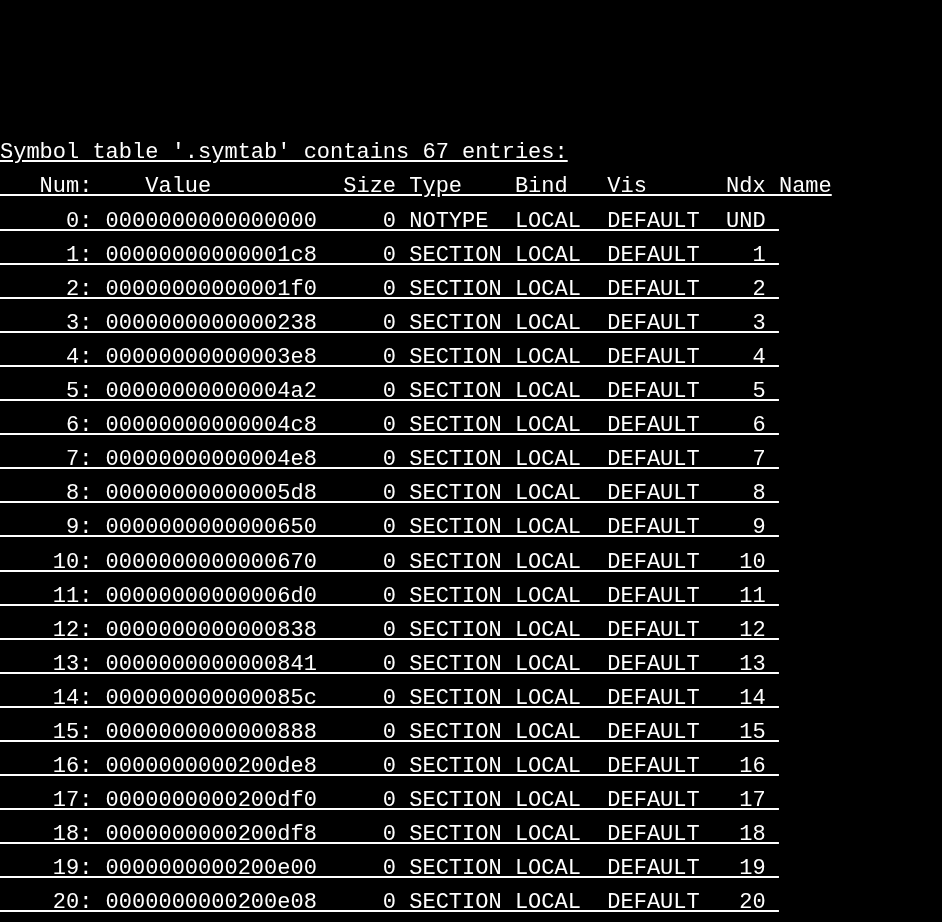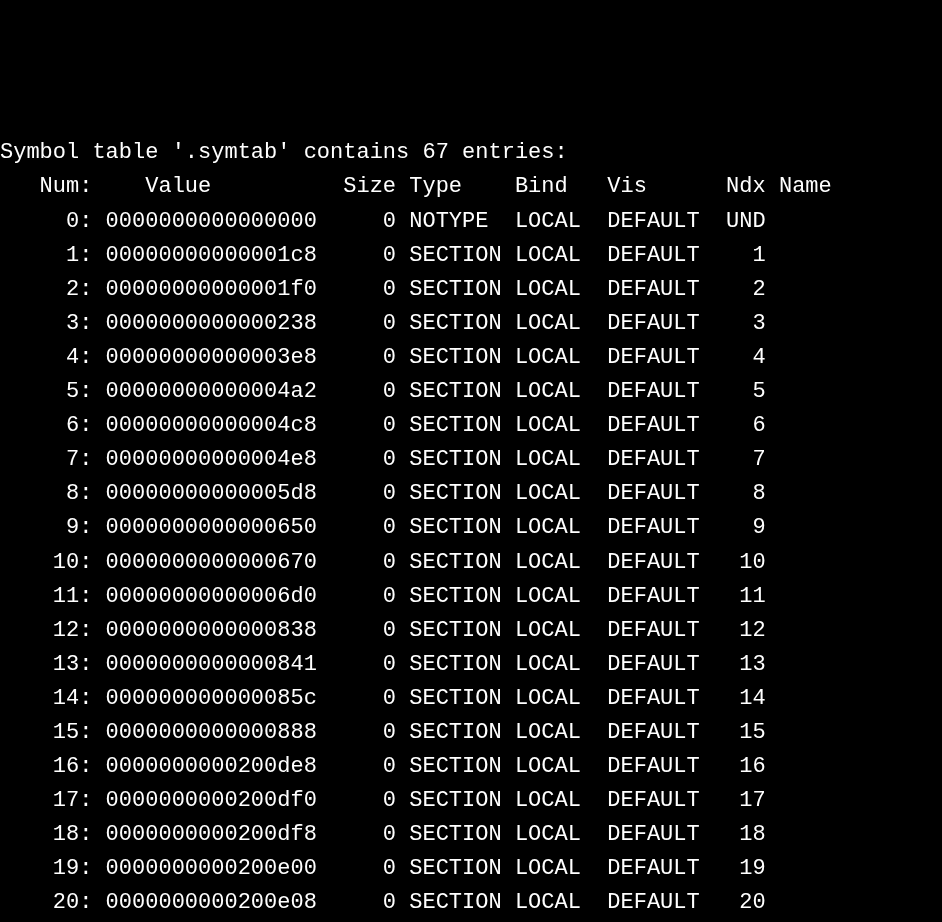--- a/index.html
+++ b/index.html
@@ -17,20 +17,21 @@
       overflow: hidden;
       width: 942px;
       height: 922px;
       white-space: pre;
     }
     .terminal {
       padding: 0;
     }
     .line {
       display: block;
+      text-decoration: underline;
     }
   </style>
 </head>
 <body>
 
 
 
 <div class="terminal"><span class="line">Symbol table '.symtab' contains 67 entries:</span><span class="line" id="header-line">   Num:    Value          Size Type    Bind   Vis      Ndx Name</span><div id="rows-container"><span class="line">     0: 0000000000000000     0 NOTYPE  LOCAL  DEFAULT  UND </span><span class="line">     1: 00000000000001c8     0 SECTION LOCAL  DEFAULT    1 </span><span class="line">     2: 00000000000001f0     0 SECTION LOCAL  DEFAULT    2 </span><span class="line">     3: 0000000000000238     0 SECTION LOCAL  DEFAULT    3 </span><span class="line">     4: 00000000000003e8     0 SECTION LOCAL  DEFAULT    4 </span><span class="line">     5: 00000000000004a2     0 SECTION LOCAL  DEFAULT    5 </span><span class="line">     6: 00000000000004c8     0 SECTION LOCAL  DEFAULT    6 </span><span class="line">     7: 00000000000004e8     0 SECTION LOCAL  DEFAULT    7 </span><span class="line">     8: 00000000000005d8     0 SECTION LOCAL  DEFAULT    8 </span><span class="line">     9: 0000000000000650     0 SECTION LOCAL  DEFAULT    9 </span><span class="line">    10: 0000000000000670     0 SECTION LOCAL  DEFAULT   10 </span><span class="line">    11: 00000000000006d0     0 SECTION LOCAL  DEFAULT   11 </span><span class="line">    12: 0000000000000838     0 SECTION LOCAL  DEFAULT   12 </span><span class="line">    13: 0000000000000841     0 SECTION LOCAL  DEFAULT   13 </span><span class="line">    14: 000000000000085c     0 SECTION LOCAL  DEFAULT   14 </span><span class="line">    15: 0000000000000888     0 SECTION LOCAL  DEFAULT   15 </span><span class="line">    16: 0000000000200de8     0 SECTION LOCAL  DEFAULT   16 </span><span class="line">    17: 0000000000200df0     0 SECTION LOCAL  DEFAULT   17 </span><span class="line">    18: 0000000000200df8     0 SECTION LOCAL  DEFAULT   18 </span><span class="line">    19: 0000000000200e00     0 SECTION LOCAL  DEFAULT   19 </span><span class="line">    20: 0000000000200e08     0 SECTION LOCAL  DEFAULT   20 </span><span class="line">    21: 0000000000200fc8     0 SECTION LOCAL  DEFAULT   21 </span></div></div>
 
 

